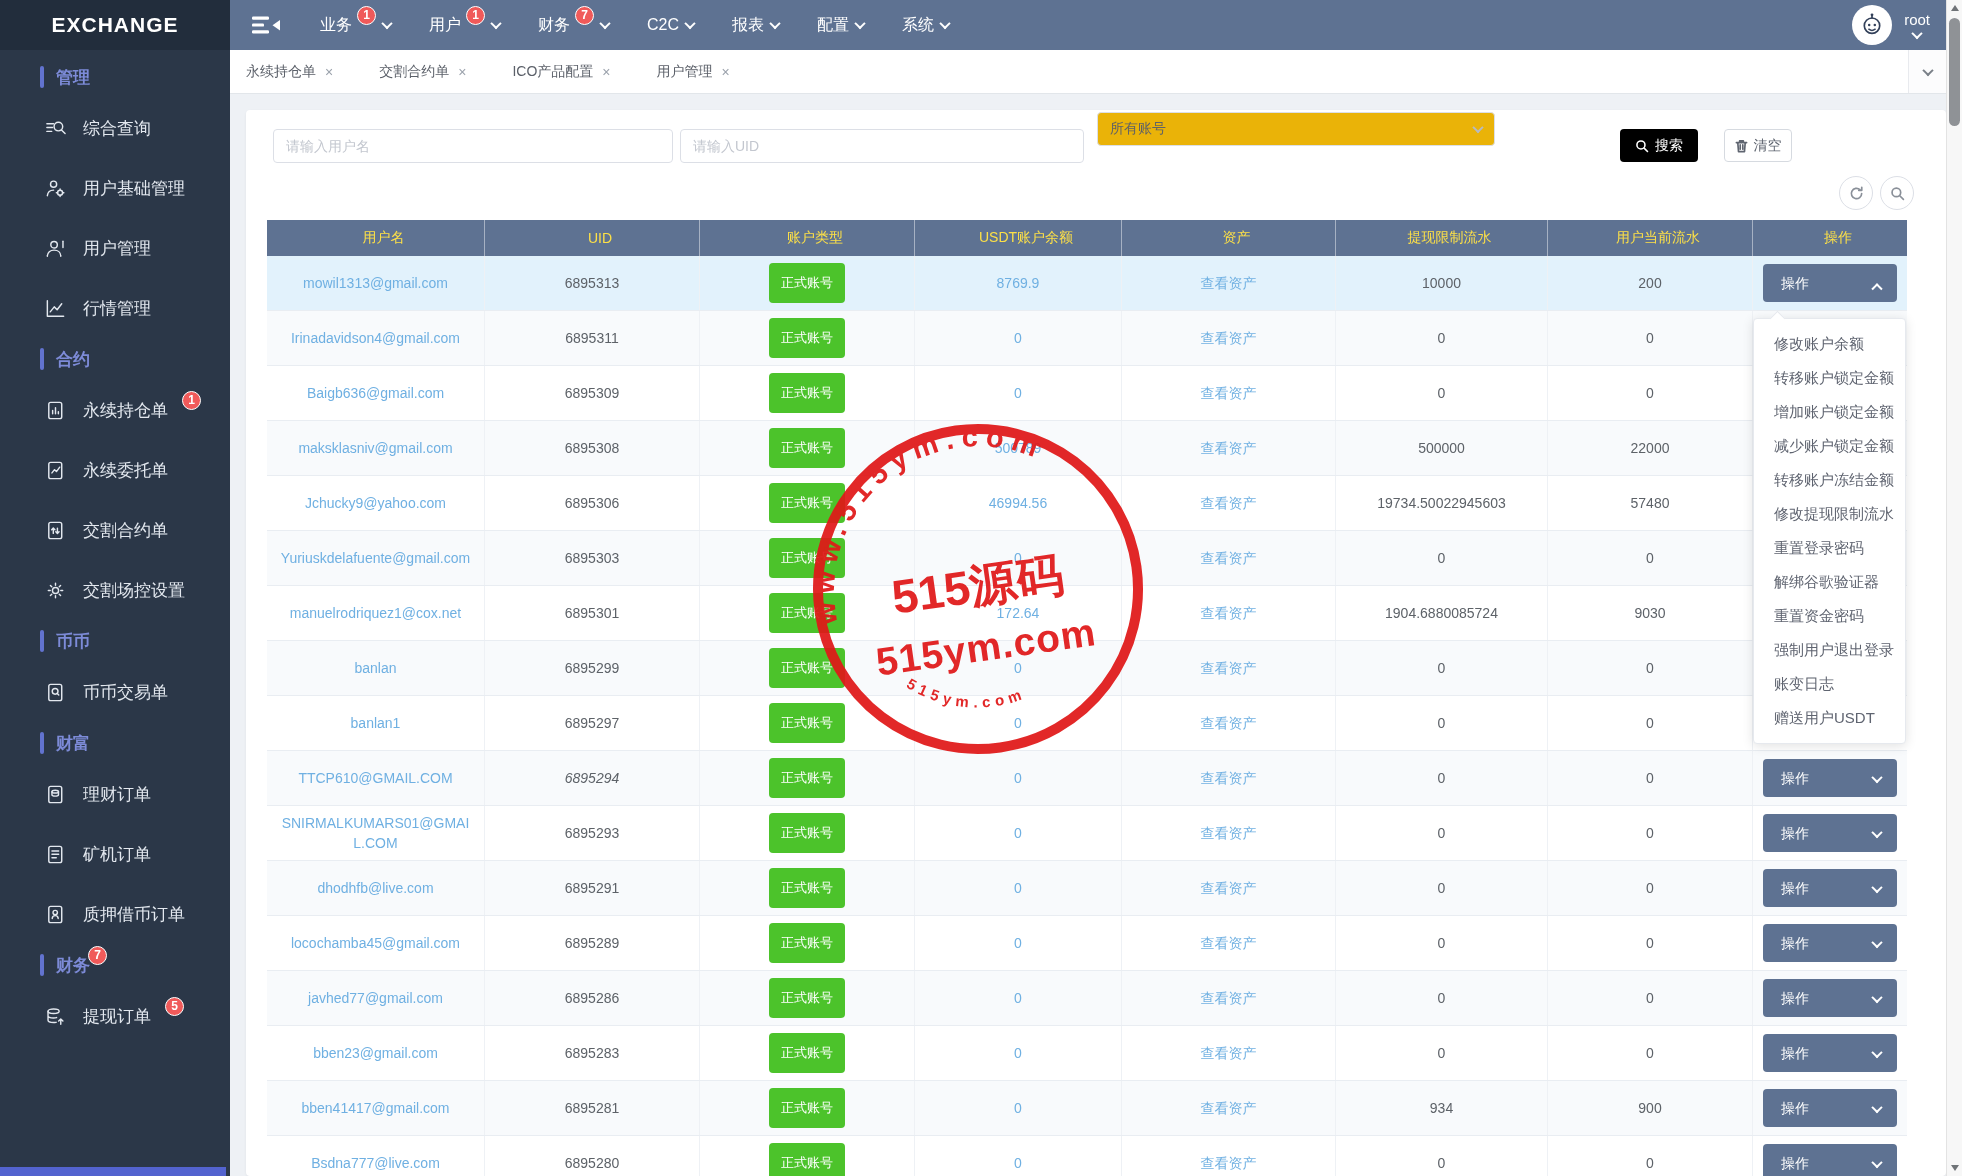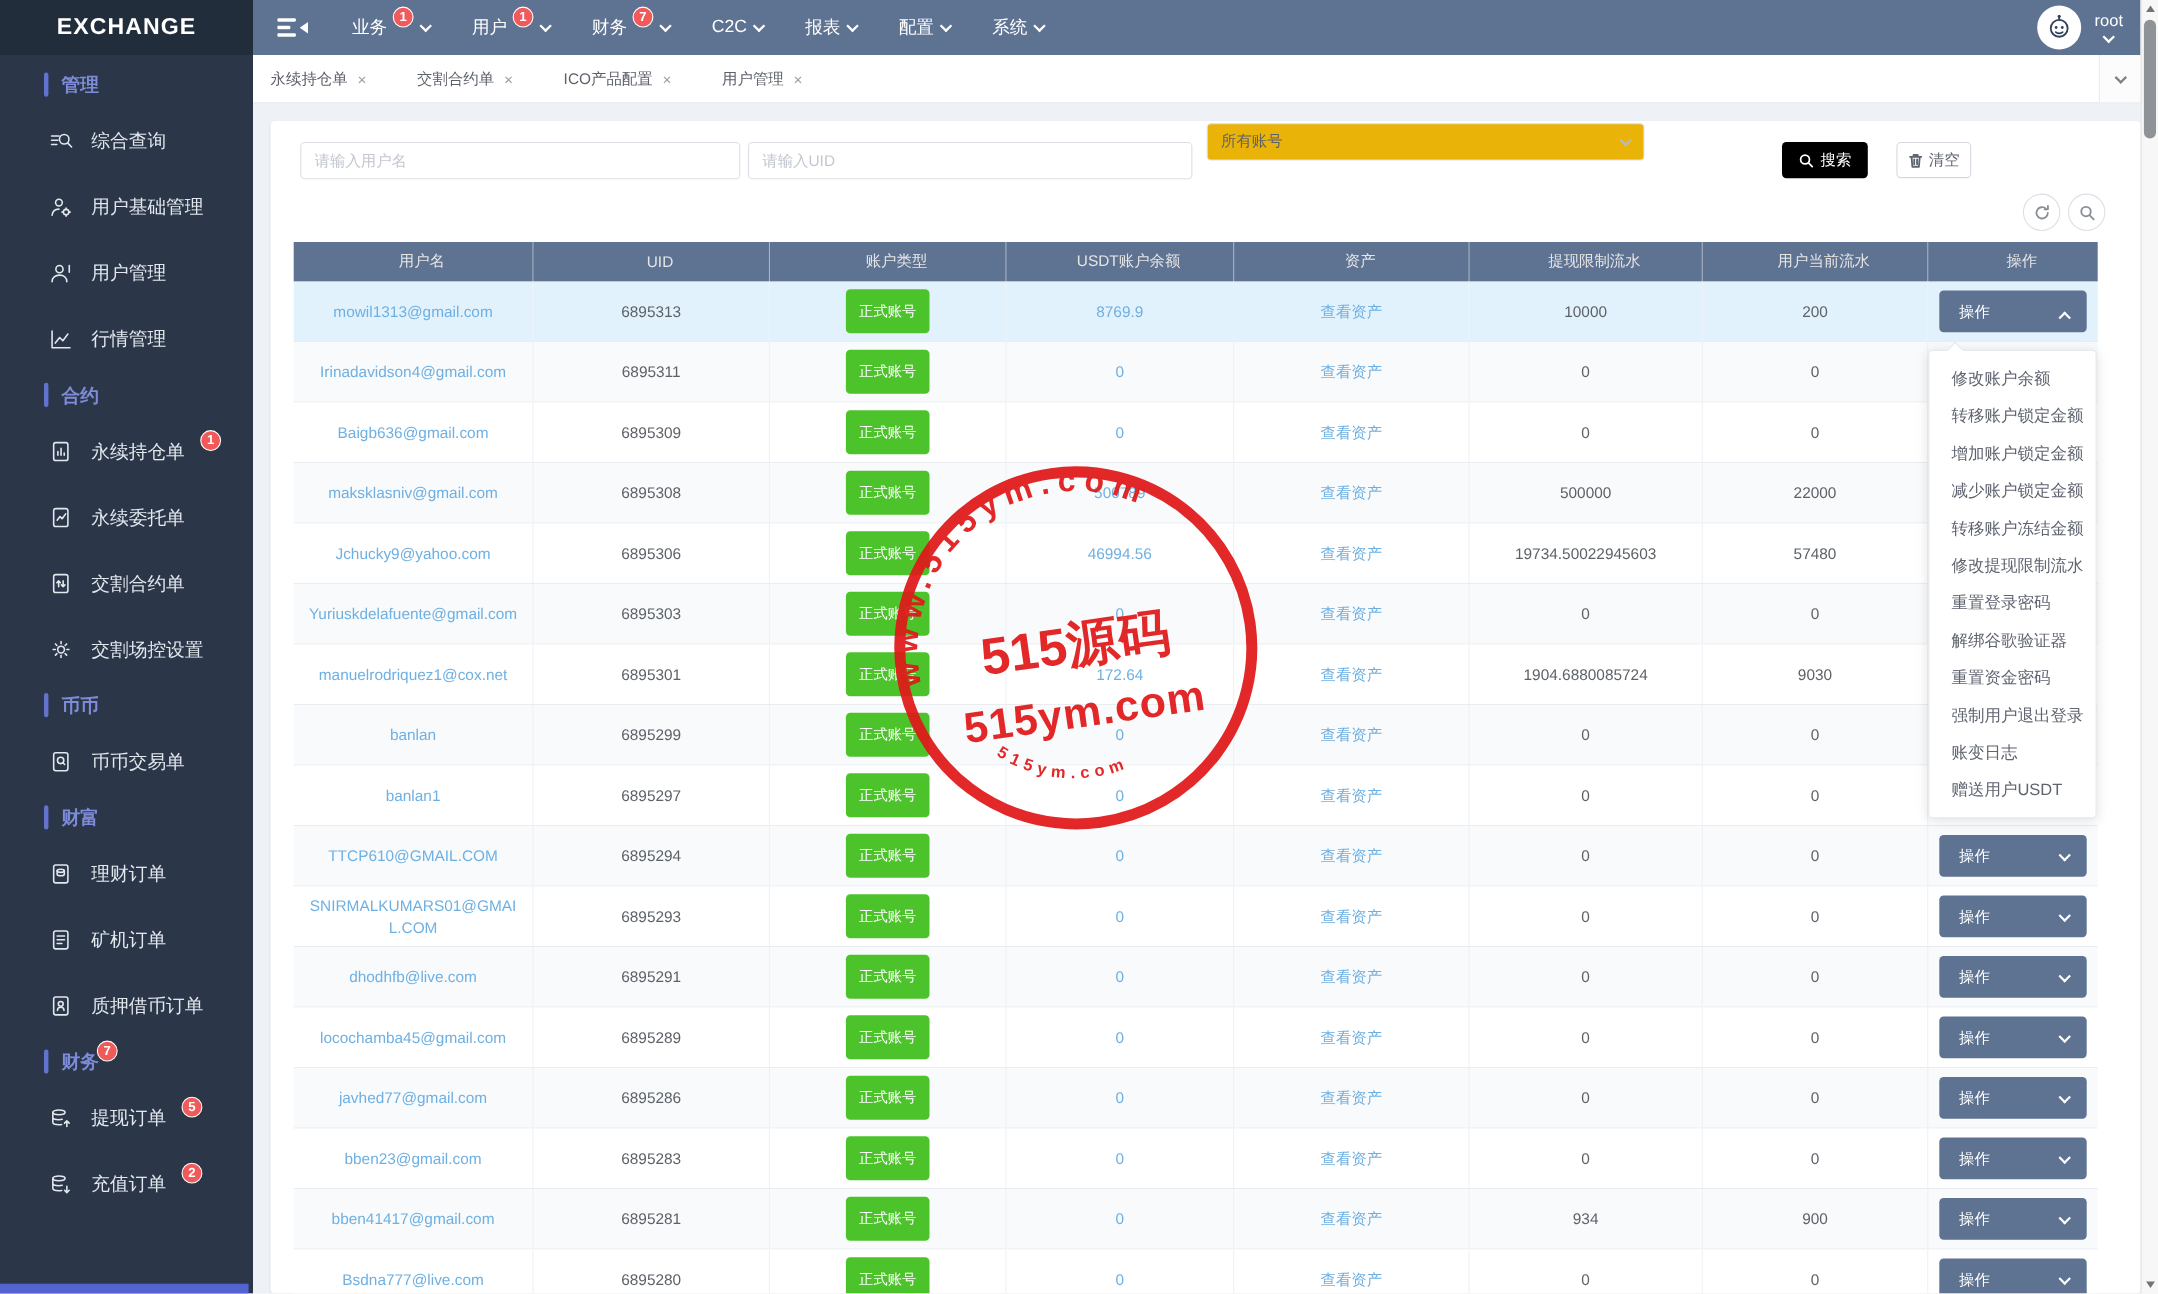--- a/index.html
+++ b/index.html
@@ -63,21 +63,21 @@
          align-items:center; justify-content:center; gap:6px; cursor:pointer; }
   .btn-search { left:1374px; width:78px; background:#000000; color:#fff; }
   .btn-clear { left:1478px; width:68px; background:#fff; border:1px solid #d6dae0; color:#5f6570; }
   .circ { position:absolute; top:66px; width:34px; height:34px; border-radius:50%; border:1px solid #dcdfe6;
           display:flex; align-items:center; justify-content:center; color:#8a9099; background:#fff; cursor:pointer; }
   .btn svg, .circ svg { stroke:currentColor; fill:none; stroke-width:1.8; stroke-linecap:round; stroke-linejoin:round; }
 
   
   .table { position:absolute; left:21px; top:110px; width:1640px; }
   .thead { display:flex; height:36px; background:#5e7292; }
-  .th { color:#e5e5e5; font-size:14px; display:flex; align-items:center; justify-content:center;
+  .th { color:#fde047; font-size:14px; display:flex; align-items:center; justify-content:center;
         border-right:1px solid rgba(255,255,255,.45);padding-left:16px; }
   .th:last-child { border-right:none; }
   .trow { display:flex; height:55px; border-bottom:1px solid #e9edf2; background:#fff; }
   .trow.even { background:#f8fafc; }
   .trow.hl { background:#e2f2fc; }
   .td { display:flex; align-items:center; justify-content:center; font-size:14px; color:#5d6268;
         border-right:1px solid #eef1f5; text-align:center; padding:0 10px; word-break:break-all;
         line-height:1.45; }
   .td:last-child { border-right:none; }
   .link { color:#6fb0e2; cursor:pointer; }
@@ -223,29 +223,20 @@
         <span class="badge raised">7</span>
       </div>
       <div class="side-item">
         <svg viewBox="0 0 24 24">
           <ellipse cx="10" cy="6.5" rx="5.8" ry="2.3"></ellipse>
           <path d="M4.2 6.5V16c0 1.3 2.6 2.3 5.8 2.3.9 0 1.8-.1 2.6-.2M4.2 11.2c0 1.3 2.6 2.3 5.8 2.3 1.1 0 2.2-.1 3.1-.35"></path>
           <path d="M17.5 20v-5.5M17.5 14.5l-2.2 2.2M17.5 14.5l2.2 2.2"></path>
         </svg>
         <span>提现订单</span>
         <span class="badge raised">5</span>
-      </div>
-      <div class="side-item">
-        <svg viewBox="0 0 24 24">
-          <ellipse cx="10" cy="6.5" rx="5.8" ry="2.3"></ellipse>
-          <path d="M4.2 6.5V16c0 1.3 2.6 2.3 5.8 2.3.9 0 1.8-.1 2.6-.2M4.2 11.2c0 1.3 2.6 2.3 5.8 2.3 1.1 0 2.2-.1 3.1-.35"></path>
-          <path d="M17.5 14v6M17.5 20l-2.2-2.2M17.5 20l2.2-2.2"></path>
-        </svg>
-        <span>充值订单</span>
-        <span class="badge raised">2</span>
       </div>
     </div>
   <div class="side-bottom-strip"></div>
 </div>
 
 <div class="topbar">
   <span class="hamburger">
     <svg width="30" height="20" viewBox="0 0 30 20" fill="#fff">
       <rect x="0" y="1.5" width="17" height="3.2" rx="1.2"></rect>
       <rect x="0" y="8.4" width="12" height="3.2" rx="1.2"></rect>
@@ -579,21 +570,21 @@
             <div class="abtn">
               <span>操作</span>
               <i class="chev"></i>
             </div>
           </div>
         </div>
         <div class="trow even">
           <div class="td" style="width: 218px;">
             <span class="link">TTCP610@GMAIL.COM</span>
           </div>
-          <div class="td" style="width: 215px;">6895294</div>
+          <div class="td" style="width: 215px; font-style: italic;">6895294</div>
           <div class="td" style="width: 215px;">
             <span class="gbadge">正式账号</span>
           </div>
           <div class="td" style="width: 207px;">
             <span class="link">0</span>
           </div>
           <div class="td" style="width: 214px;">
             <span class="link">查看资产</span>
           </div>
           <div class="td" style="width: 212px;">0</div>

